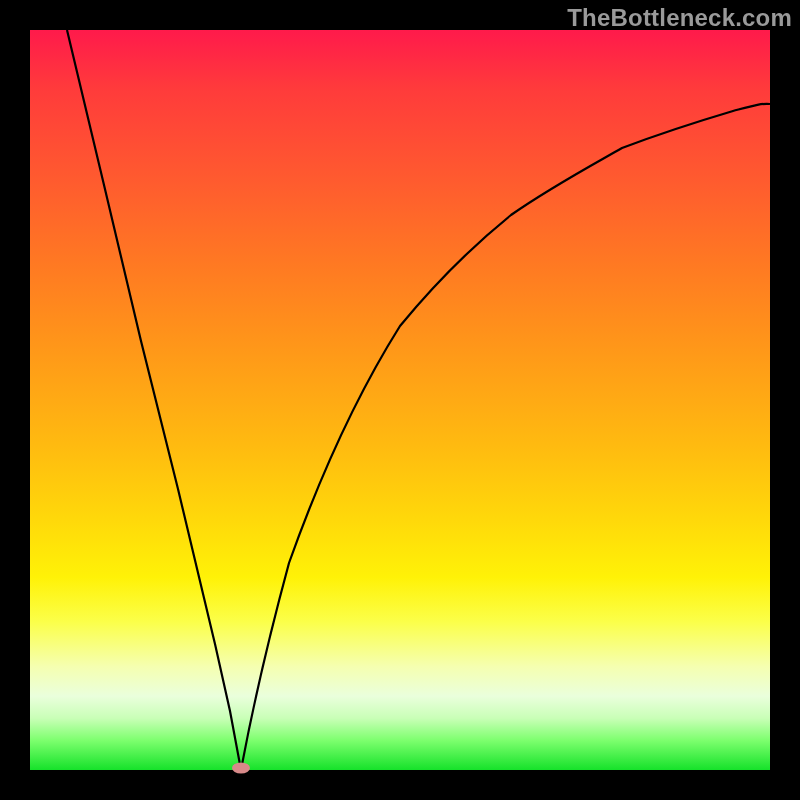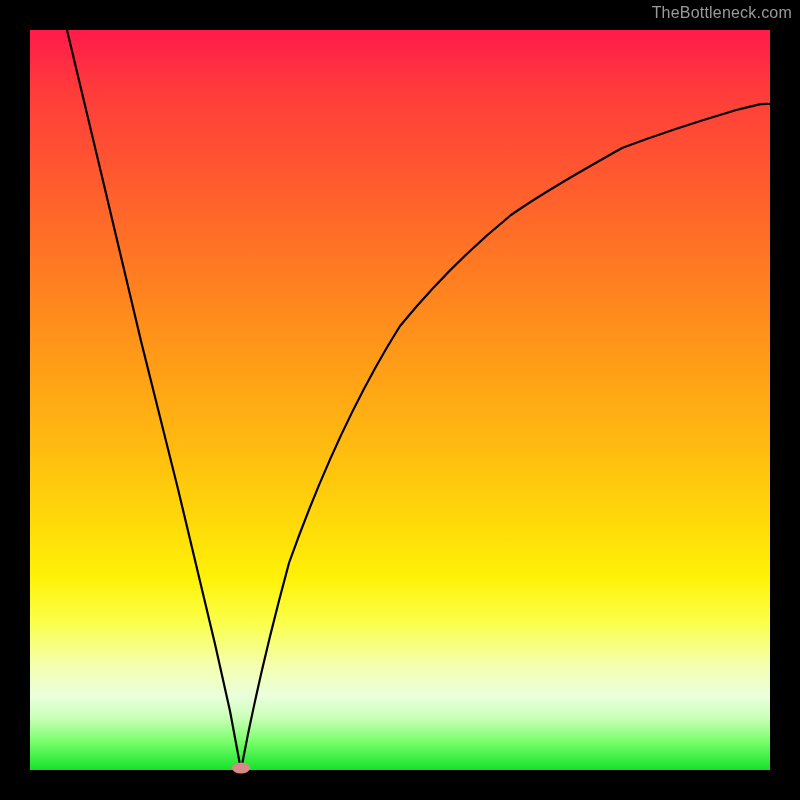--- a/index.html
+++ b/index.html
@@ -55,23 +55,23 @@
     height: 11px;
     background: #d88a8a;
     border-radius: 50%;
     transform: translate(-50%, -50%);
   }
   .attribution {
     position: absolute;
     top: 4px;
     right: 8px;
     color: #9a9a9a;
-    font-size: 16px;
+    font-size: 24px;
     letter-spacing: 0.2px;
-    font-weight: 400;
+    font-weight: 700;
     margin-left: 32px;
   }
 </style>
 </head>
 <body>
 
 <div class="frame">
 
   <div class="plot-area">
 

